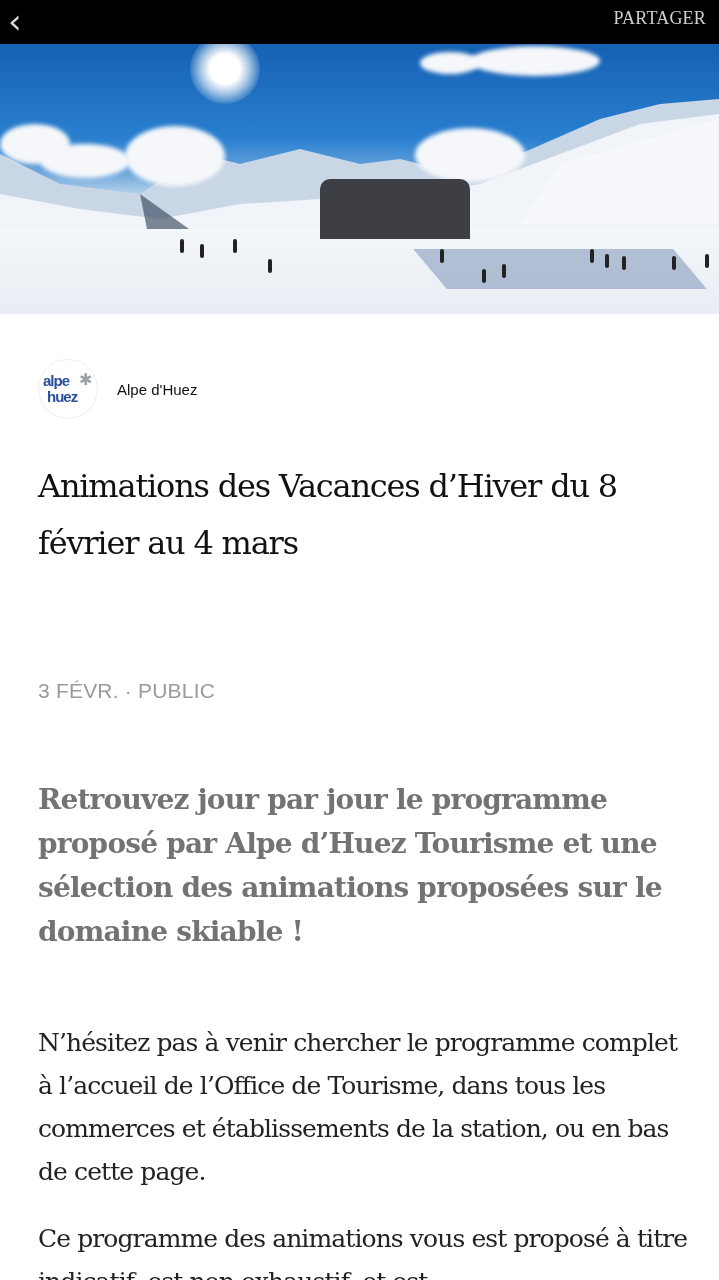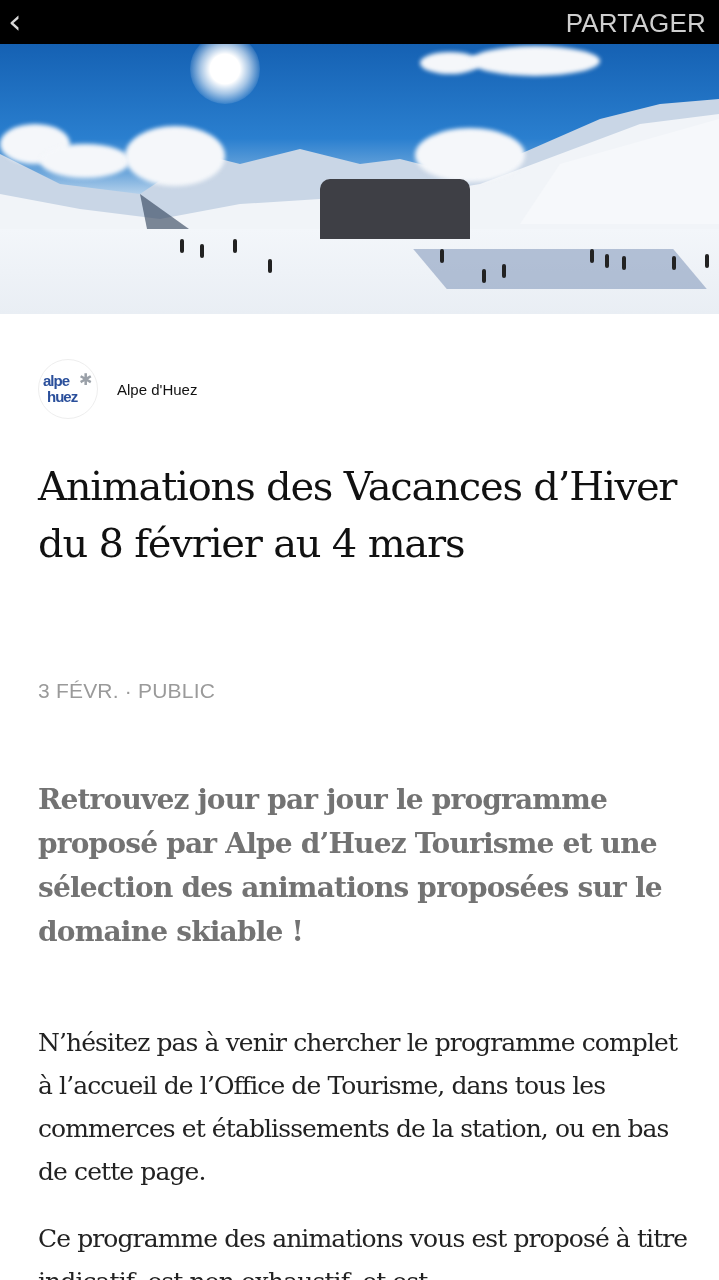--- a/index.html
+++ b/index.html
@@ -1,36 +1,36 @@
 <!DOCTYPE html>
 <html><head>
 <meta charset="utf-8">
 <style>
   html, body { margin:0; padding:0; }
   body { width:719px; height:1280px; overflow:hidden; background:#ffffff; position:relative; font-family:"Liberation Sans", sans-serif; }
   .topbar { position:absolute; left:0; top:0; width:719px; height:44px; background:#000; z-index:5; }
   .back { position:absolute; left:8px; top:4px; width:30px; height:36px; color:#d8d8d8; font-size:34px; line-height:34px; font-family:"DejaVu Sans", sans-serif; }
-  .share { position:absolute; right:13px; top:8px; color:#cfcfcf; font-size:26px; letter-spacing:0.2px; font-family:Liberation Sans, sans-serif; }
+  .share { position:absolute; right:13px; top:8px; color:#cfcfcf; font-size:18px; letter-spacing:0.2px; font-family:Liberation Serif, serif; }
   .hero { position:absolute; left:0; top:44px; width:719px; height:270px; overflow:hidden;
     background: linear-gradient(180deg, #1561b3 0%, #2a7fcf 35%, #6fa8dc 48%, #eef3f8 62%, #f4f6f9 100%); }
   .sun { position:absolute; left:190px; top:-10px; width:70px; height:70px; border-radius:50%;
     background: radial-gradient(circle, #ffffff 0%, #ffffff 30%, rgba(255,255,255,0.6) 50%, rgba(255,255,255,0) 75%); }
   .cloud { position:absolute; background:#f5f7fa; border-radius:50%; filter:blur(2px); }
   .mountain { position:absolute; }
   .snow { position:absolute; left:0; top:185px; width:719px; height:85px; background:linear-gradient(180deg,#f3f6fa,#e9eef4); }
   .building { position:absolute; left:320px; top:135px; width:150px; height:60px; background:#3e3f45; border-radius:10px 10px 0 0; }
   .shadow { position:absolute; background:#7d93b8; opacity:0.55; }
   .skier { position:absolute; width:4px; height:14px; background:#222; border-radius:2px; }
   .author { position:absolute; left:38px; top:360px; height:58px; display:flex; align-items:center; }
   .logo { width:58px; height:58px; border-radius:50%; background:#fff; border:1px solid #eee; position:relative; overflow:hidden; }
   .logo .l1 { position:absolute; left:4px; top:12px; font-family:"Liberation Sans", sans-serif; font-weight:bold; font-size:15px; color:#2a4f9b; letter-spacing:-1px; }
   .logo .l2 { position:absolute; left:8px; top:28px; font-family:"Liberation Sans", sans-serif; font-weight:bold; font-size:15px; color:#2a4f9b; letter-spacing:-1px; }
   .logo .star { position:absolute; left:40px; top:10px; font-size:16px; color:#9aa0a8; }
   .author-name { margin-left:19px; font-size:15px; color:#111; }
-  .title { position:absolute; left:38px; top:458px; width:650px; font-family:"DejaVu Serif", serif; font-size:40px; line-height:57px; color:#111; font-weight:normal; letter-spacing:-1.2px; margin:0; }
+  .title { position:absolute; left:38px; top:458px; width:650px; font-family:"DejaVu Serif", serif; font-size:32px; line-height:57px; color:#111; font-weight:normal; letter-spacing:-1.2px; margin:0; }
   .meta { position:absolute; left:38px; top:679px; font-size:21px; color:#9a9a9a; letter-spacing:0.2px; }
   .lead { position:absolute; left:38px; top:778px; width:650px; font-family:"DejaVu Serif", serif; font-weight:bold; font-size:28px; line-height:44px; color:#737373; letter-spacing:-0.8px; margin:0; }
   .para { position:absolute; left:38px; width:650px; font-family:"DejaVu Serif", serif; font-size:25px; line-height:43px; color:#222; letter-spacing:-0.9px; margin:0; }
   .p1 { top:1021px; }
   .p2 { top:1217px; }
 </style>
 </head>
 <body>
 
 <div class="topbar">

